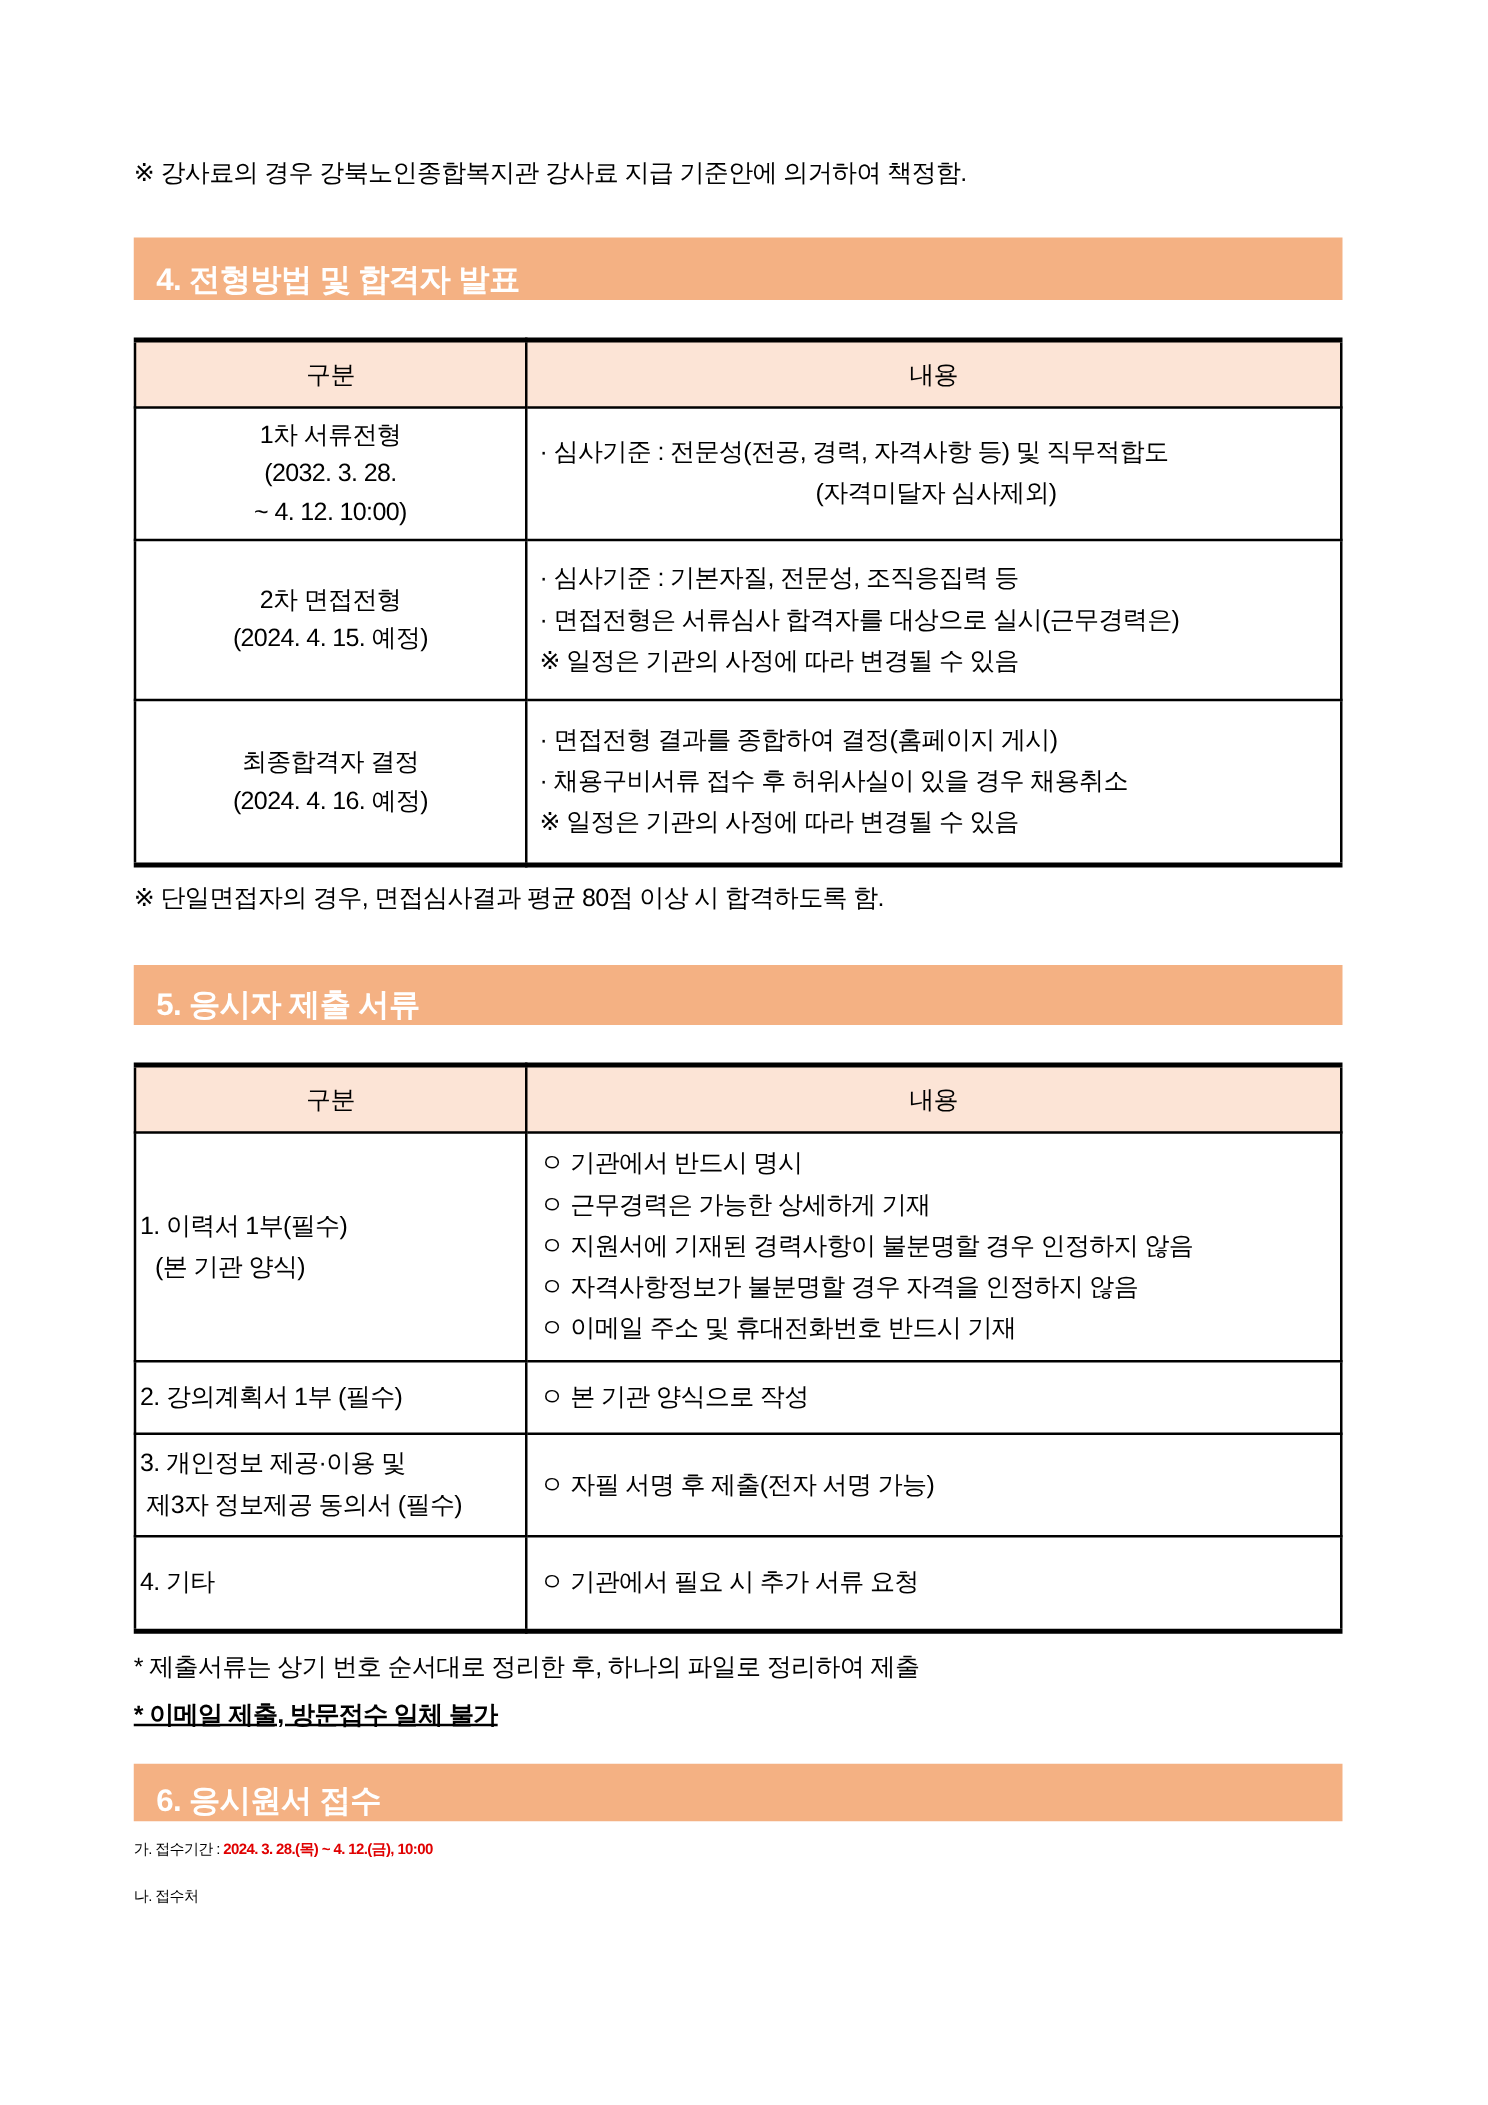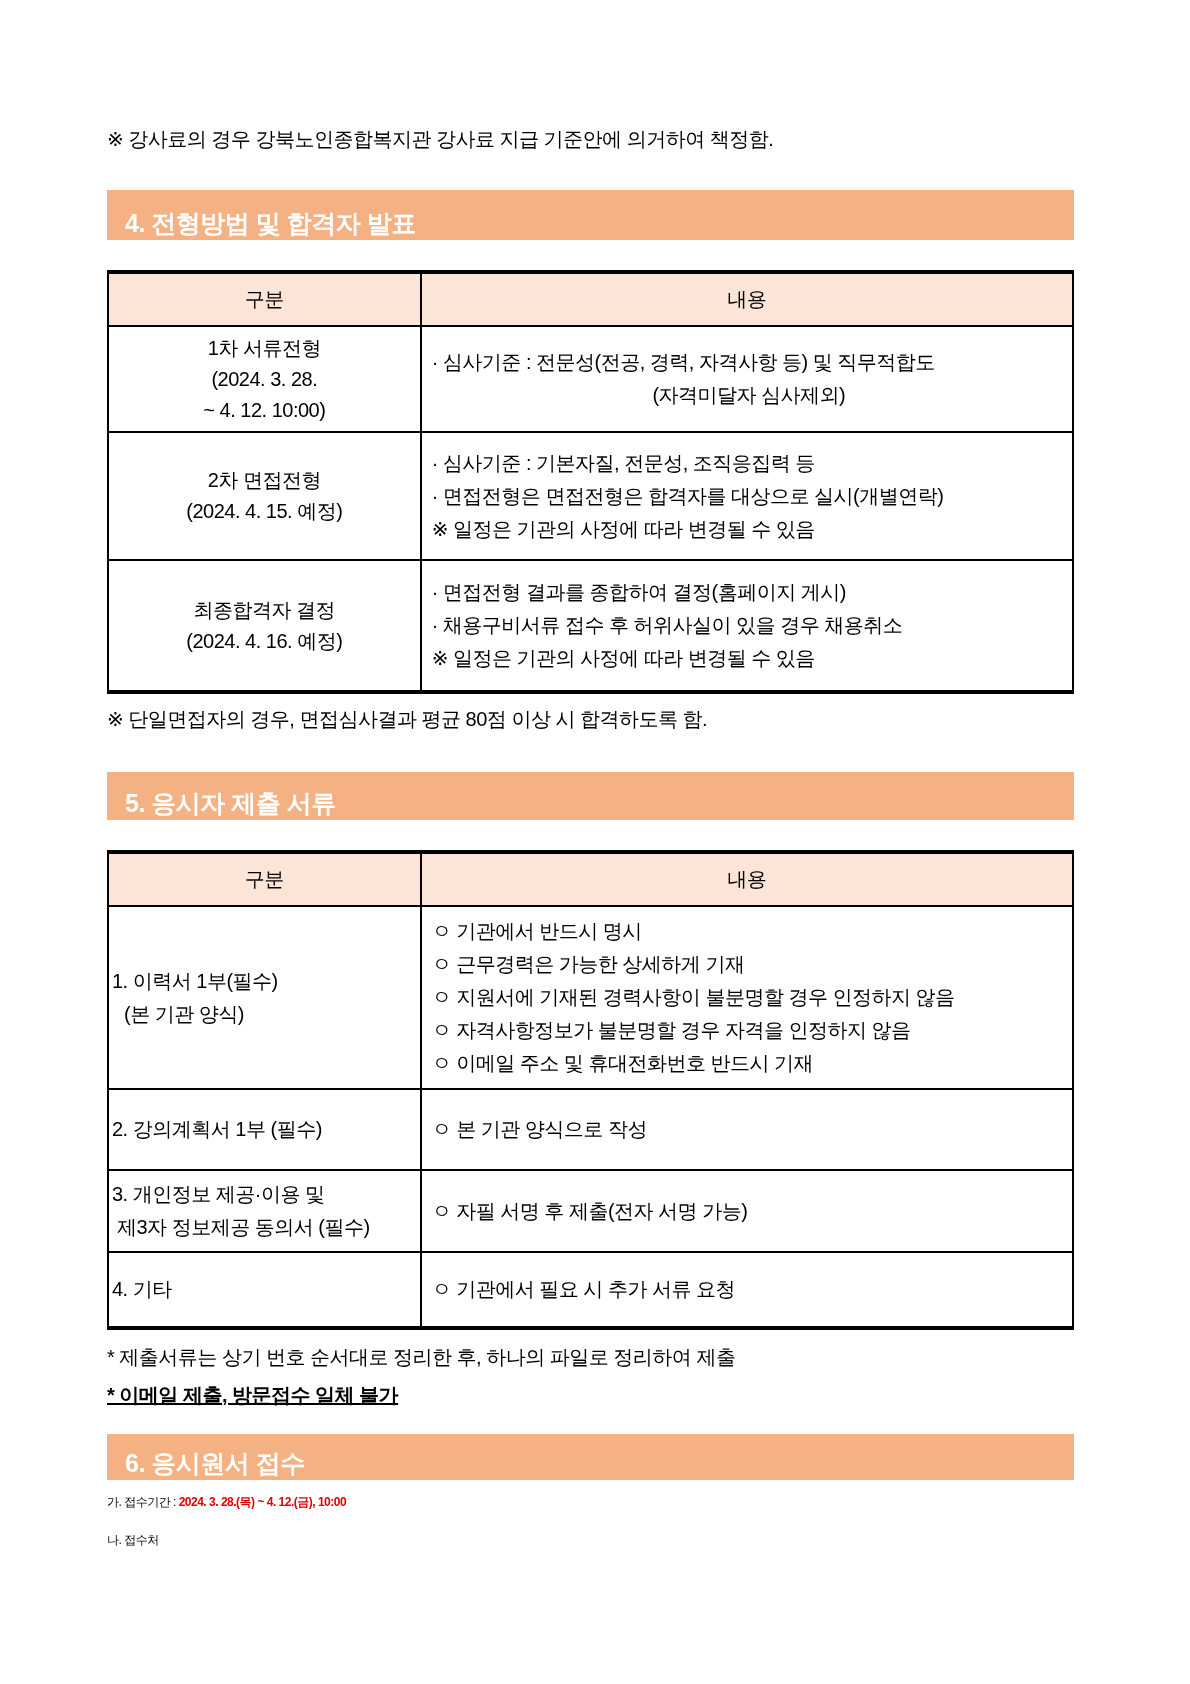--- a/index.html
+++ b/index.html
@@ -38,21 +38,21 @@
   td.cat-left { text-align:left; vertical-align:middle; line-height:33px; padding:4px 2px 4px 3px; }
   td.body { vertical-align:middle; line-height:33px; padding:8px 6px 8px 10px; }
   .line { white-space:nowrap; }
   .line.center { text-align:center; }
   .indent-sm { padding-left:12px; }
   .indent-xs { padding-left:5px; }
   .r1 td { height:106px; }
   .r2 td { height:128px; }
   .r3 td { height:132px; }
   .s1 td { height:180px; }
-  .s2 td { height:81px; }
+  .s2 td { height:58px; }
   .s3 td { height:82px; }
   .s4 td { height:76px; }
 
   .after-note { margin-top:8px; font-size:20px; line-height:34px; letter-spacing:-0.5px; }
   .foot-notes { margin-top:8px; font-size:20px; line-height:38px; letter-spacing:-0.5px; }
   .foot-notes .strong-underline { font-weight:bold; text-decoration:underline; }
 
   .recv-line { margin-top:6px; font-size:12px; line-height:32px; letter-spacing:-0.5px; }
   .recv-line .period { color:var(--red,#E00000); font-weight:bold; }
 </style>
@@ -73,36 +73,36 @@
         <col>
       </colgroup>
     <tbody>
         <tr>
       <th>구분</th>
       <th>내용</th>
     </tr>
     <tr class="r1">
       <td class="cat">
         <div class="line">1차 서류전형</div>
-        <div class="line">(2024. 3. 28.</div>
+        <div class="line">(2032. 3. 28.</div>
         <div class="line">~ 4. 12. 10:00)</div>
       </td>
       <td class="body">
         <div class="line">· 심사기준 : 전문성(전공, 경력, 자격사항 등) 및 직무적합도</div>
         <div class="line center">(자격미달자 심사제외)</div>
       </td>
     </tr>
     <tr class="r2">
       <td class="cat">
         <div class="line">2차 면접전형</div>
         <div class="line">(2024. 4. 15. 예정)</div>
       </td>
       <td class="body">
         <div class="line">· 심사기준 : 기본자질, 전문성, 조직응집력 등</div>
-        <div class="line">· 면접전형은 면접전형은 합격자를 대상으로 실시(개별연락)</div>
+        <div class="line">· 면접전형은 서류심사 합격자를 대상으로 실시(근무경력은)</div>
         <div class="line">※ 일정은 기관의 사정에 따라 변경될 수 있음</div>
       </td>
     </tr>
     <tr class="r3">
       <td class="cat">
         <div class="line">최종합격자 결정</div>
         <div class="line">(2024. 4. 16. 예정)</div>
       </td>
       <td class="body">
         <div class="line">· 면접전형 결과를 종합하여 결정(홈페이지 게시)</div>

